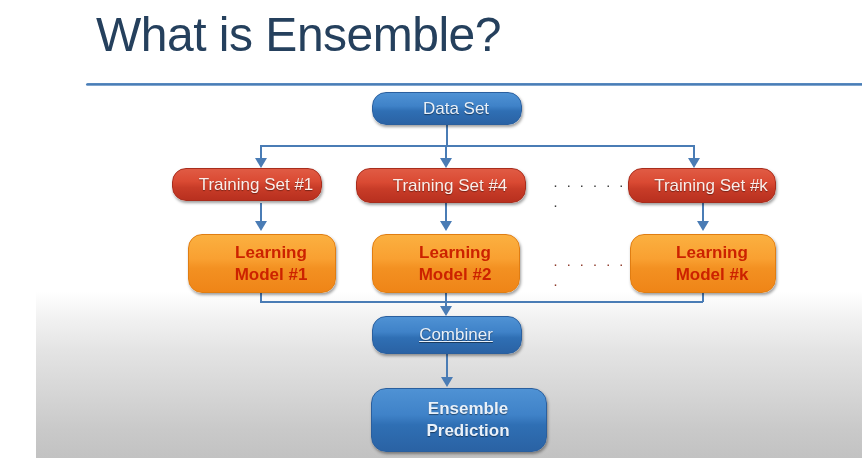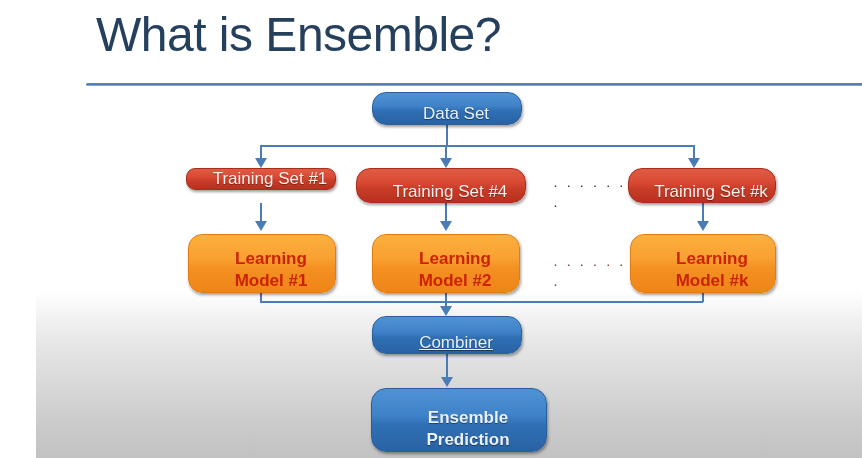--- a/index.html
+++ b/index.html
@@ -48,21 +48,21 @@
     height: 3px;
     background: linear-gradient(to bottom, #5b8ec4 0%, #4a7db5 50%, #9dbbdc 100%);
     border-radius: 2px;
   }
 
   
   .node {
     position: absolute;
     box-sizing: border-box;
     display: flex;
-    align-items: flex-end;
+    align-items: center;
     justify-content: center;
     text-align: center;
     border-radius: 14px;
     box-shadow: 1px 2px 3px rgba(0,0,0,0.38);
     z-index: 5;
     padding-left: 18px;
   }
   .node .label {
     display: block;
     width: 100%;
@@ -165,21 +165,21 @@
   <div class="conn v" style="left:409px; top:289px; height:20px;"></div>
   <div class="arrow-down" style="left:404px; top:306px;"></div>
 
   <div class="conn v" style="left:410px; top:354px; height:25px;"></div>
   <div class="arrow-down" style="left:405px; top:377px;"></div>
 
   <div class="node blue one-line" style="left:336px; top:92px; width:150px; height:33px;">
     <span class="label">Data Set</span>
   </div>
 
-  <div class="node red one-line" style="left:150px; top:168px; width:150px; height:22px;border-radius:9px;">
+  <div class="node red one-line" style="left:136px; top:168px; width:150px; height:33px;">
     <span class="label">Training Set #1</span>
   </div>
 
   <div class="node red one-line" style="left:320px; top:168px; width:170px; height:35px;">
     <span class="label">Training Set #4</span>
   </div>
 
   <div class="node red one-line" style="left:592px; top:168px; width:148px; height:35px;">
     <span class="label">Training Set #k</span>
   </div>

